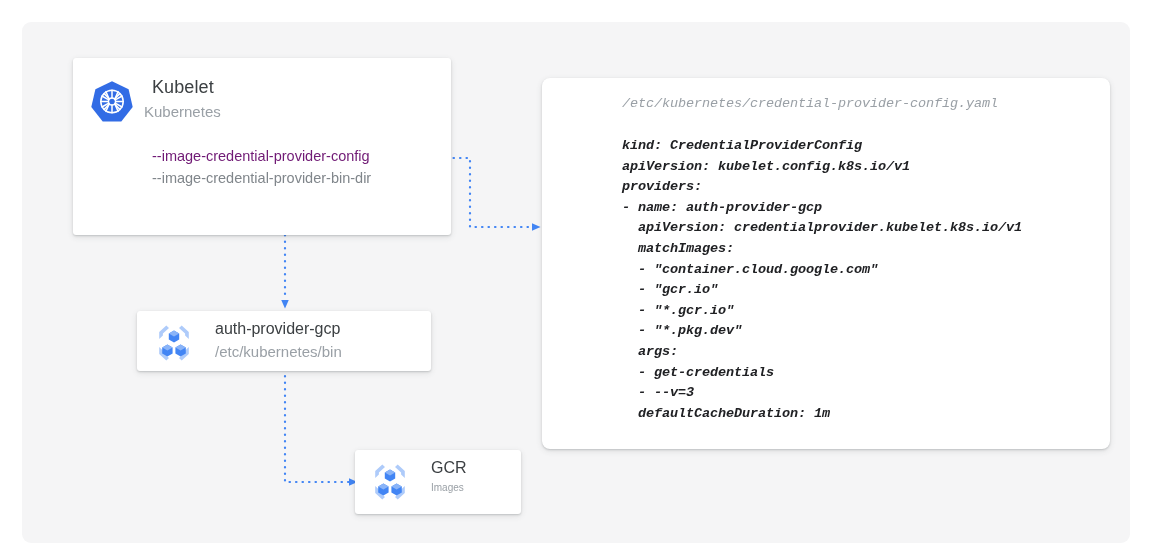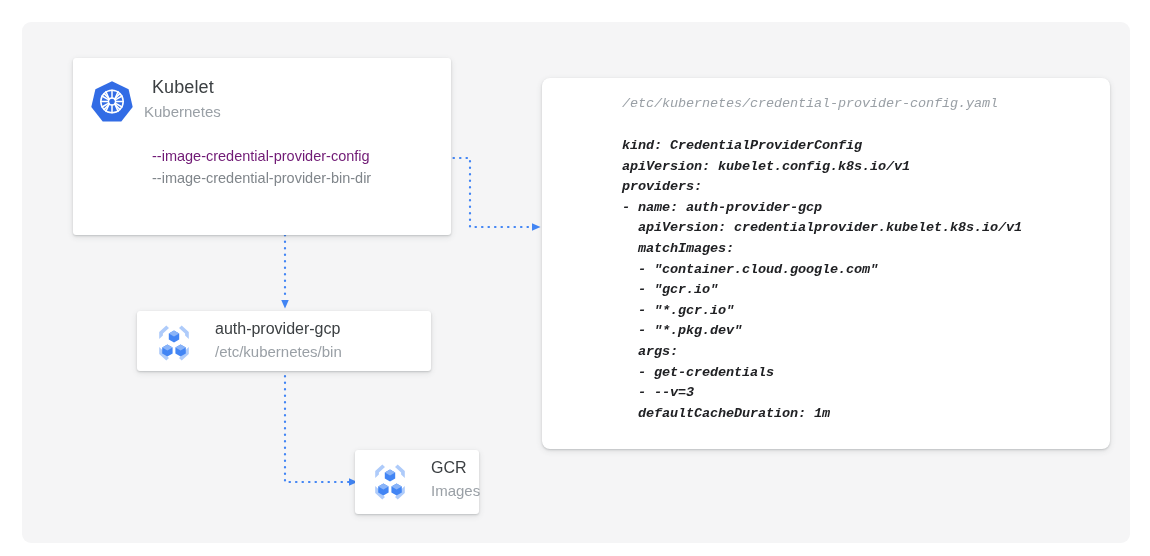--- a/index.html
+++ b/index.html
@@ -124,42 +124,42 @@
     left: 78px;
     top: 32px;
     font-size: 15px;
     color: #9aa0a6;
   }
 
   
   #gcr-card {
     left: 355px;
     top: 450px;
-    width: 124px;
+    width: 166px;
     height: 64px;
   }
   #gcr-card .gcr-icon {
     position: absolute;
     left: 11px;
     top: 8px;
     width: 48px;
     height: 48px;
   }
   #gcr-card .title {
     position: absolute;
     left: 76px;
     top: 9px;
     font-size: 16px;
     color: #3c4043;
   }
   #gcr-card .subtitle {
     position: absolute;
     left: 76px;
     top: 32px;
-    font-size: 15px;
+    font-size: 10px;
     color: #9aa0a6;
   }
 
   
   #yaml-card {
     left: 542px;
     top: 42px;
     width: 568px;
     height: 371px;
     border-radius: 8px;

